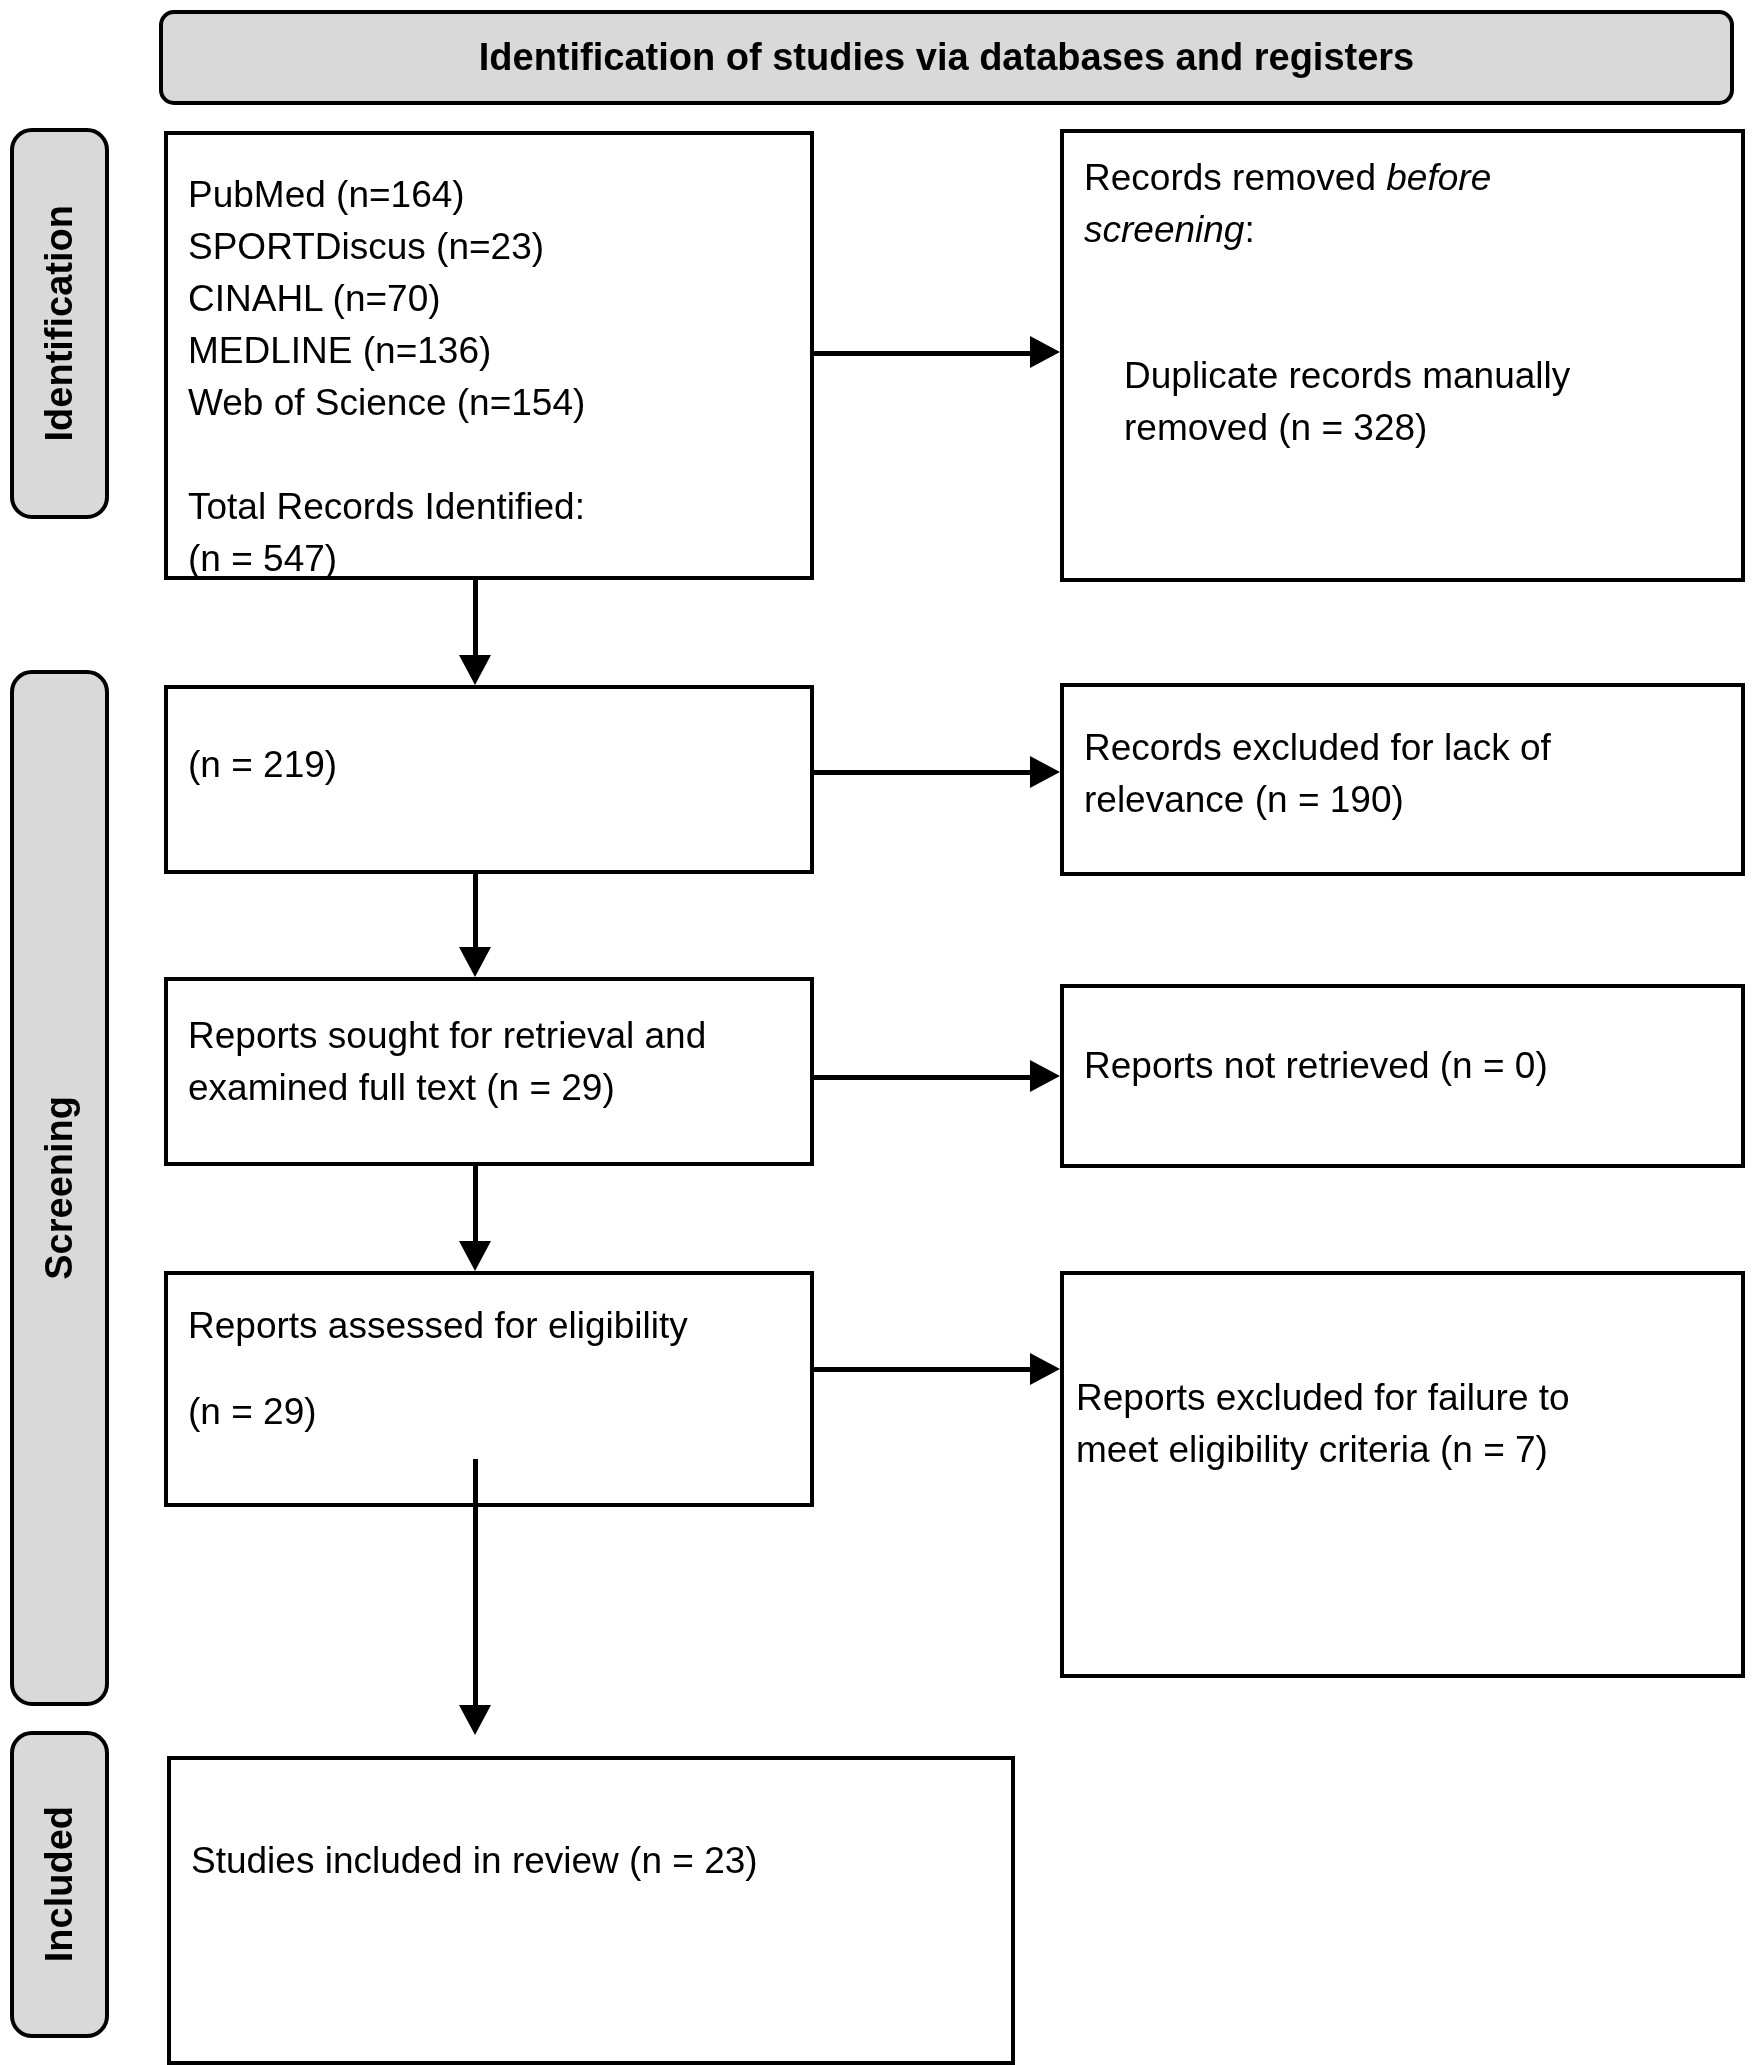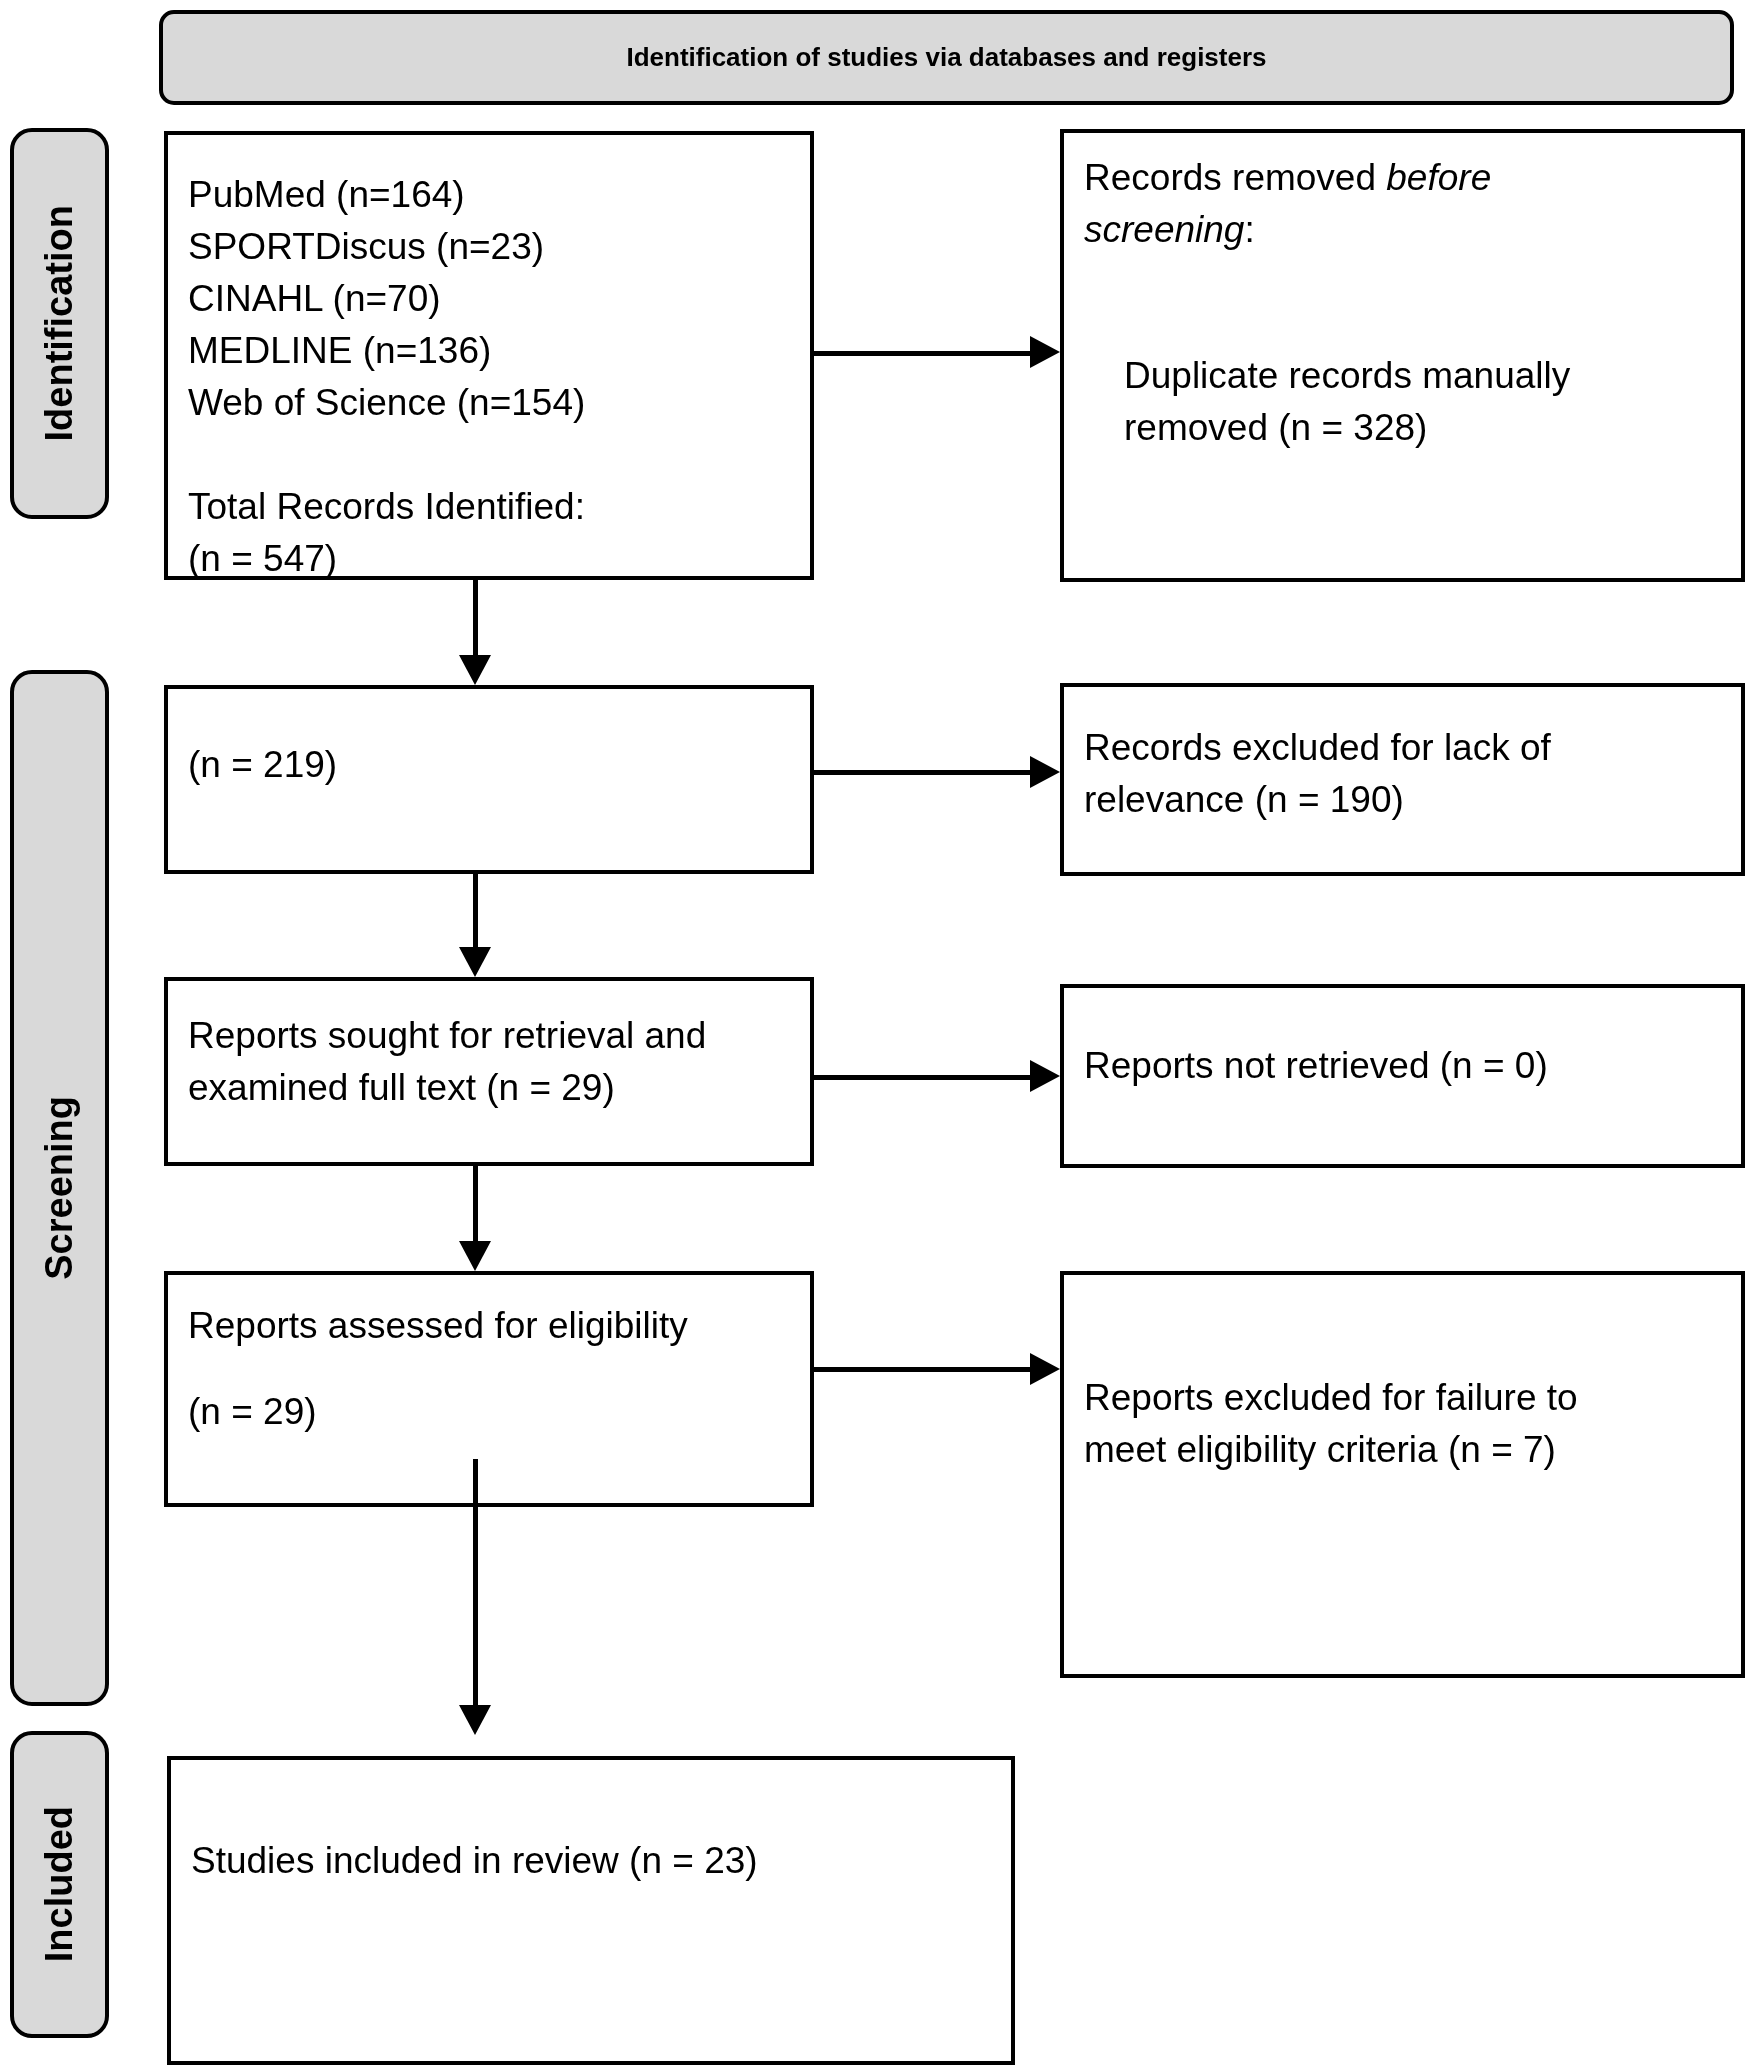--- a/index.html
+++ b/index.html
@@ -12,21 +12,21 @@
     color: #000000;
   }
   .banner {
     position: absolute;
     left: 159px; top: 10px; width: 1575px; height: 95px;
     background: #d9d9d9;
     border: 4.2px solid #000;
     border-radius: 15px;
     box-sizing: border-box;
     display: flex; align-items: center; justify-content: center;
-    font-size: 26px; font-weight: bold;
+    font-size: 38px; font-weight: bold;
   }
   .stage {
     position: absolute;
     left: 10px; width: 99px;
     background: #d9d9d9;
     border: 4.2px solid #000;
     border-radius: 22px;
     box-sizing: border-box;
     display: flex; align-items: center; justify-content: center;
   }
@@ -49,21 +49,21 @@
   }
   .box p { margin: 0; }
   #box-sources              { left: 164px;  top: 131px;  width: 650px;  height: 449px; padding: 34px 15px 0 20px; }
   #box-screened             { left: 164px;  top: 685px;  width: 650px;  height: 189px; padding: 18.4px 15px 0 20px; }
   #box-sought               { left: 164px;  top: 977px; width: 650px;  height: 189px; padding: 29px 15px 0 20px; }
   #box-assessed             { left: 164px;  top: 1271px; width: 650px;  height: 236px; padding: 25px 24px 0 20px; }
   #box-included             { left: 167px;  top: 1735px; width: 848px; height: 309px; padding: 75px 15px 0 20px; margin-top: 21px; }
   #box-removed              { left: 1060px; top: 129px;  width: 685px;  height: 453px; padding: 19px 15px 0 20px; }
   #box-excluded-relevance   { left: 1060px; top: 683px;  width: 685px;  height: 193px; padding: 35px 15px 0 20px; }
   #box-not-retrieved        { left: 1060px; top: 984px; width: 685px;  height: 184px; padding: 52px 15px 0 20px; }
-  #box-excluded-eligibility { left: 1060px; top: 1271px; width: 685px;  height: 407px; padding: 97px 15px 0 20px; }
+  #box-excluded-eligibility { left: 1060px; top: 1271px; width: 685px;  height: 407px; padding: 97px 15px 0 12px; }
 
   .spacer { height: 52px; }
   .gap-count { margin-top: 32px !important; }
   .gap-count-sm { margin-top: 34px !important; }
   .w560 { width: 468px; }
   .w620 { width: 518px; }
   .w660 { width: 551px; }
   .w700 { width: 584px; }
   .detail-indent { margin: 94px 0 0 40px !important; }
 

